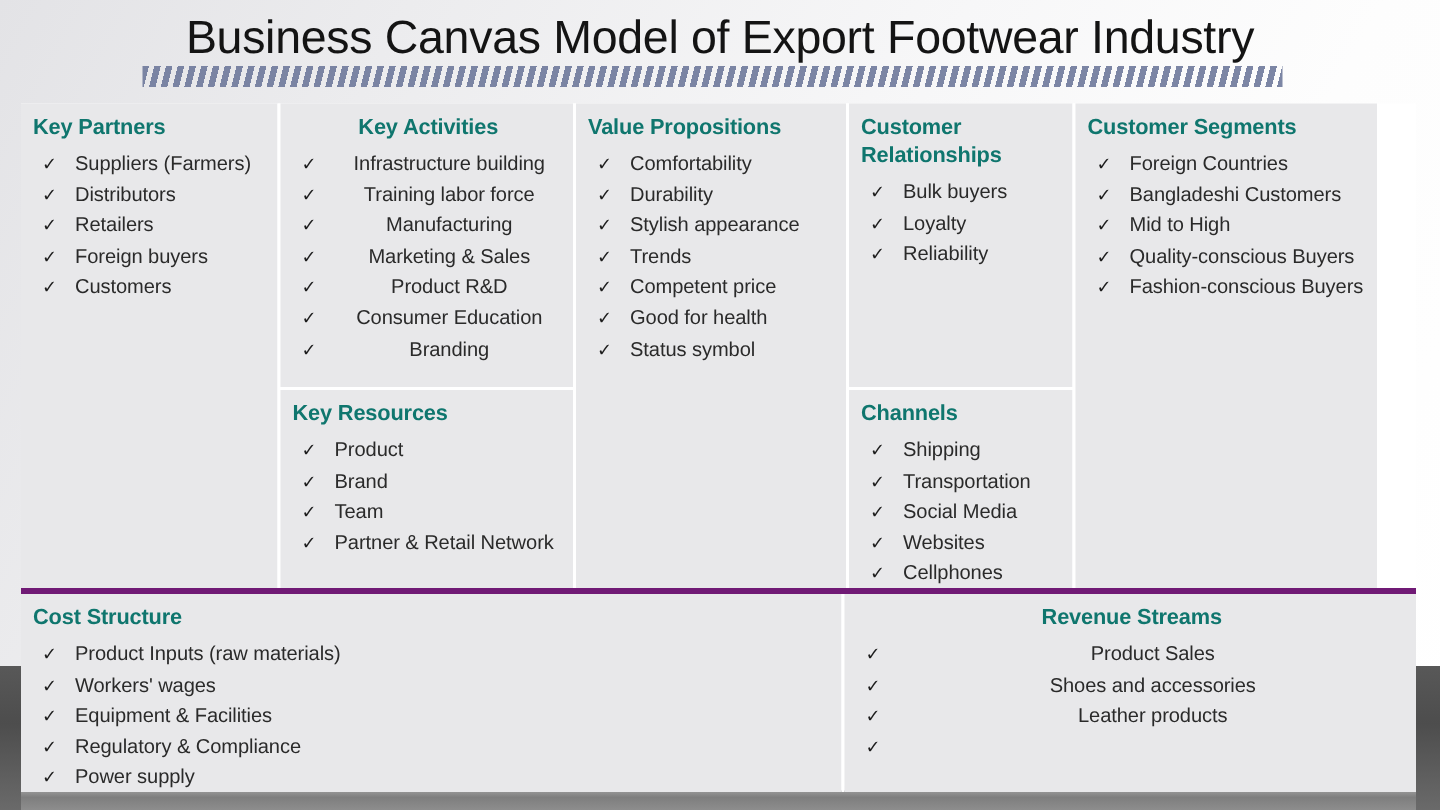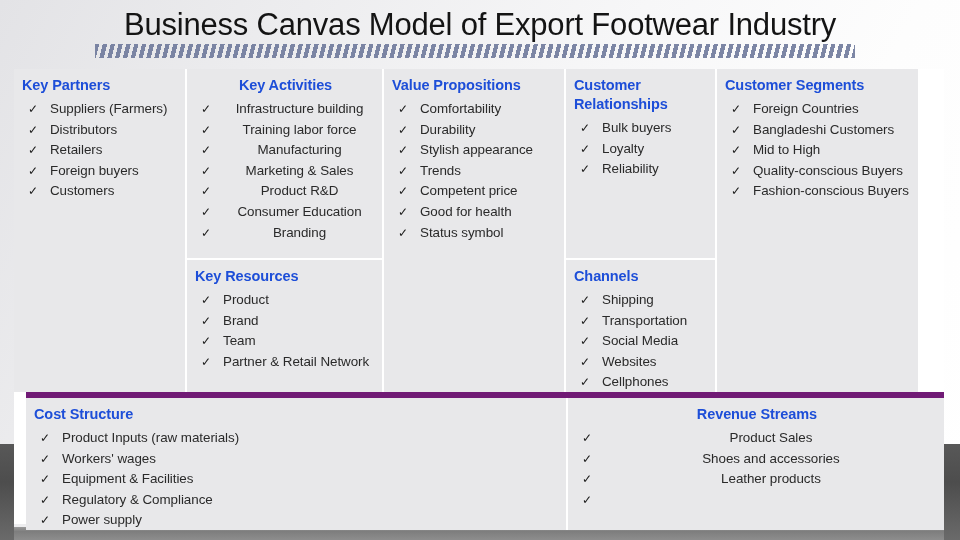--- a/index.html
+++ b/index.html
@@ -72,22 +72,21 @@
     display: flex;
     flex-direction: column;
   }
   .row-top {
     display: flex;
     height: 323px;
   }
   .row-bottom {
     display: flex;
     height: 132px;
-    border-top: 6px solid #701a75;
-    margin-left: 12px;
+    border-top: 4px solid #701a75;
   }
 
   .cell {
     background: #e8e8ea;
     padding: 7px 6px 6px 8px;
     box-sizing: border-box;
     overflow: hidden;
   }
   .vsep { width: 2px; background: #ffffff; flex: none; }
   .hsep { height: 2px; background: #ffffff; }
@@ -101,21 +100,21 @@
   .col-mid2 { width: 149px; }   
   .col-cs   { width: 201px; }
 
   
   .col-cost { width: 547px; }
   .col-rev  { width: 381px; text-align: center; }
 
   .cell-head {
     font-size: 14.5px;
     font-weight: bold;
-    color: #1d4ed8;
+    color: #0f766e;
     line-height: 19px;
     margin-bottom: 4px;
     letter-spacing: -0.1px;
   }
 
   ul.items {
     list-style: none;
     margin: 0;
     padding: 0;
   }

